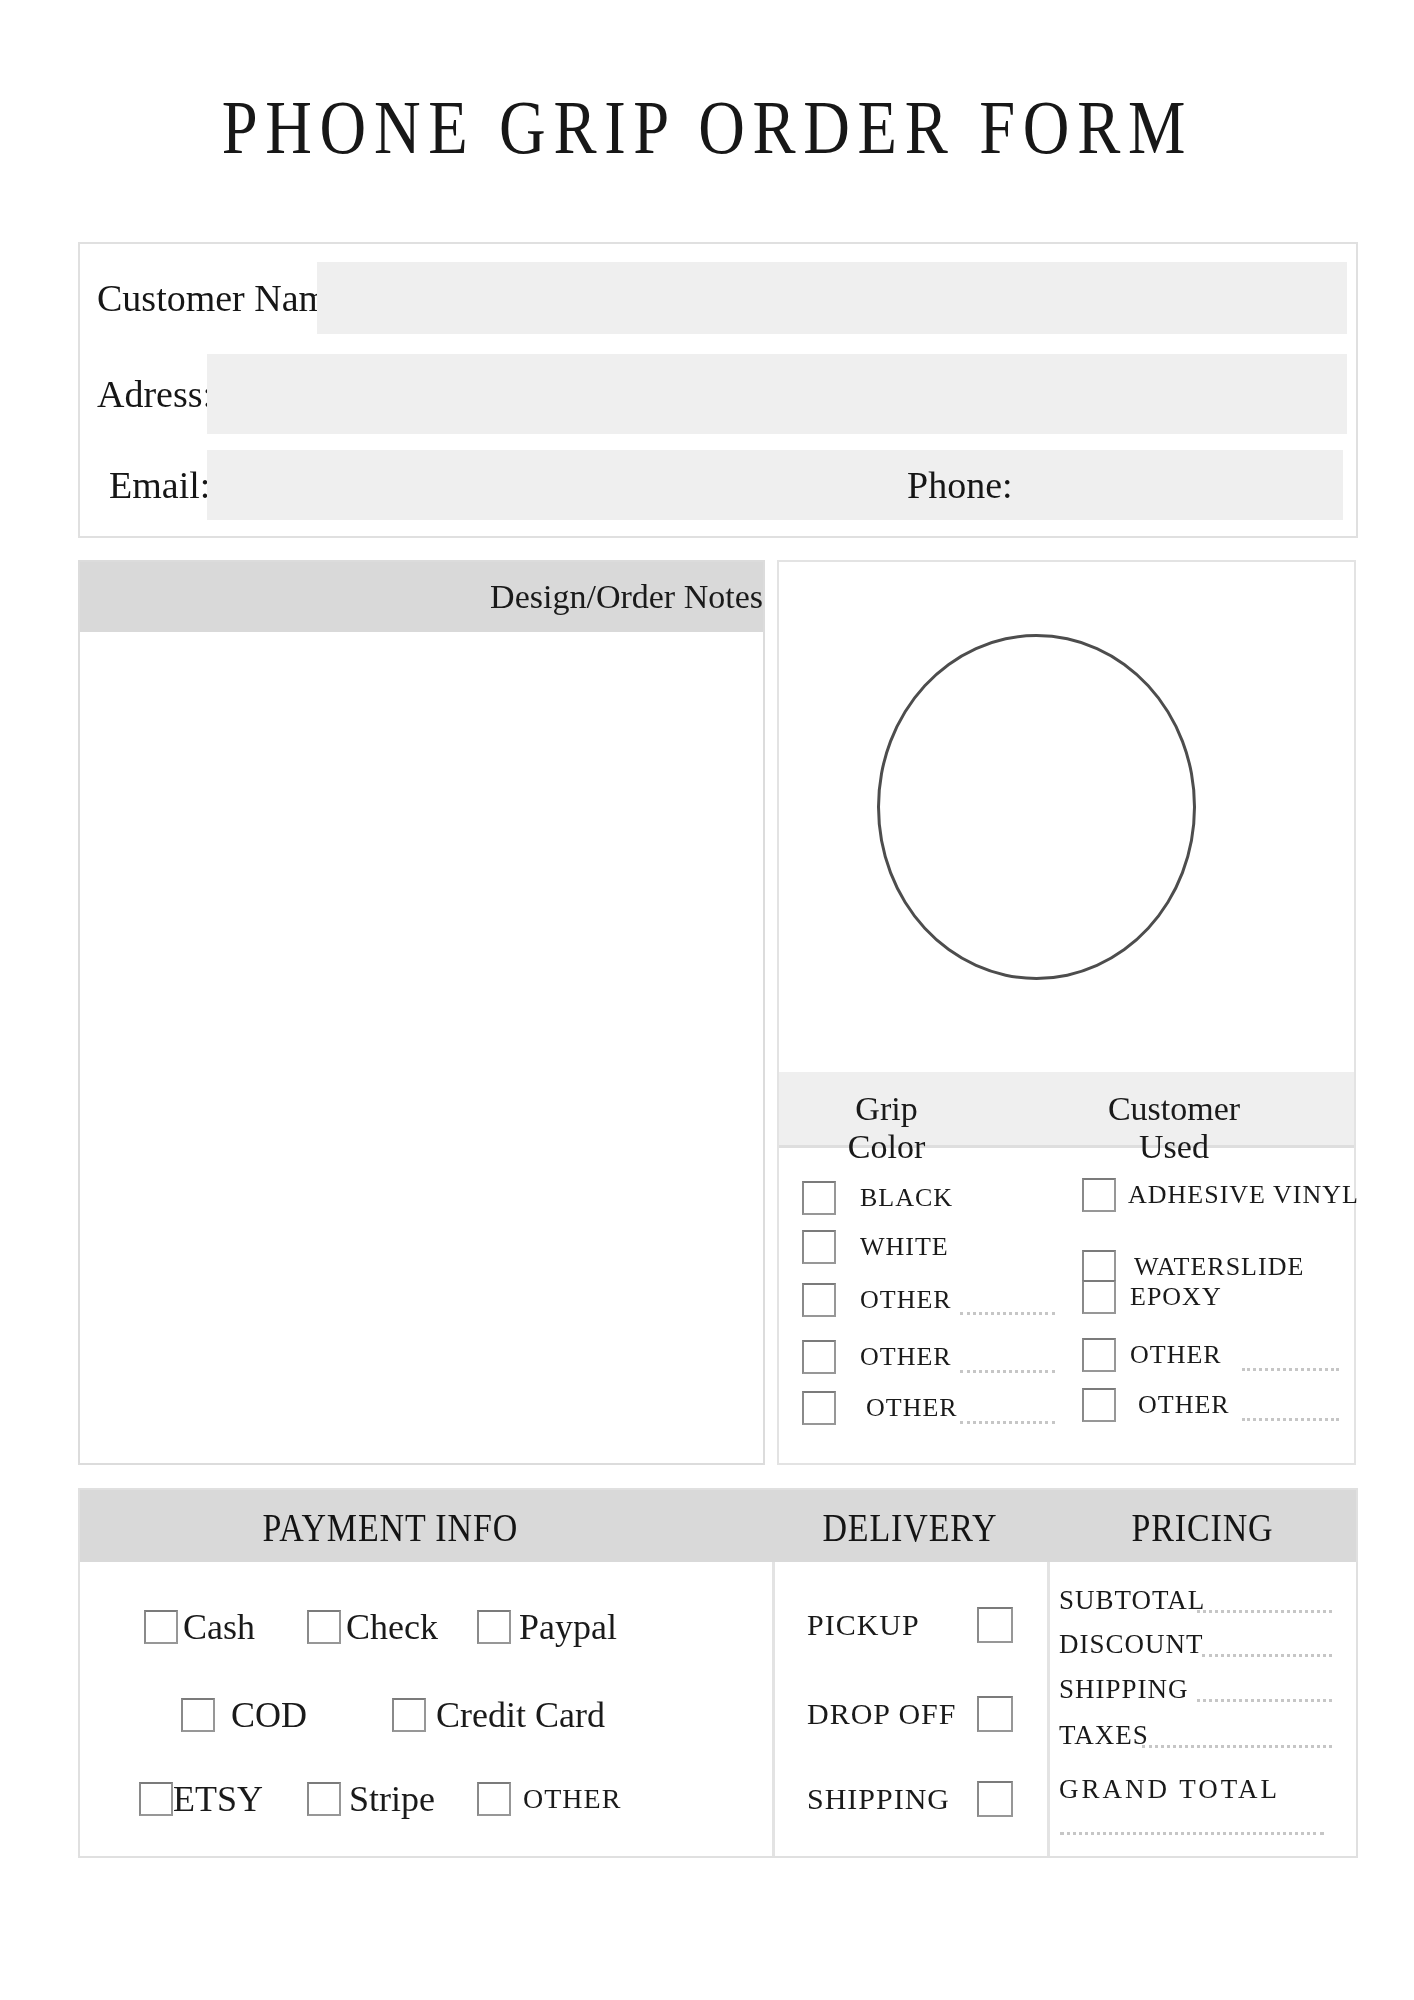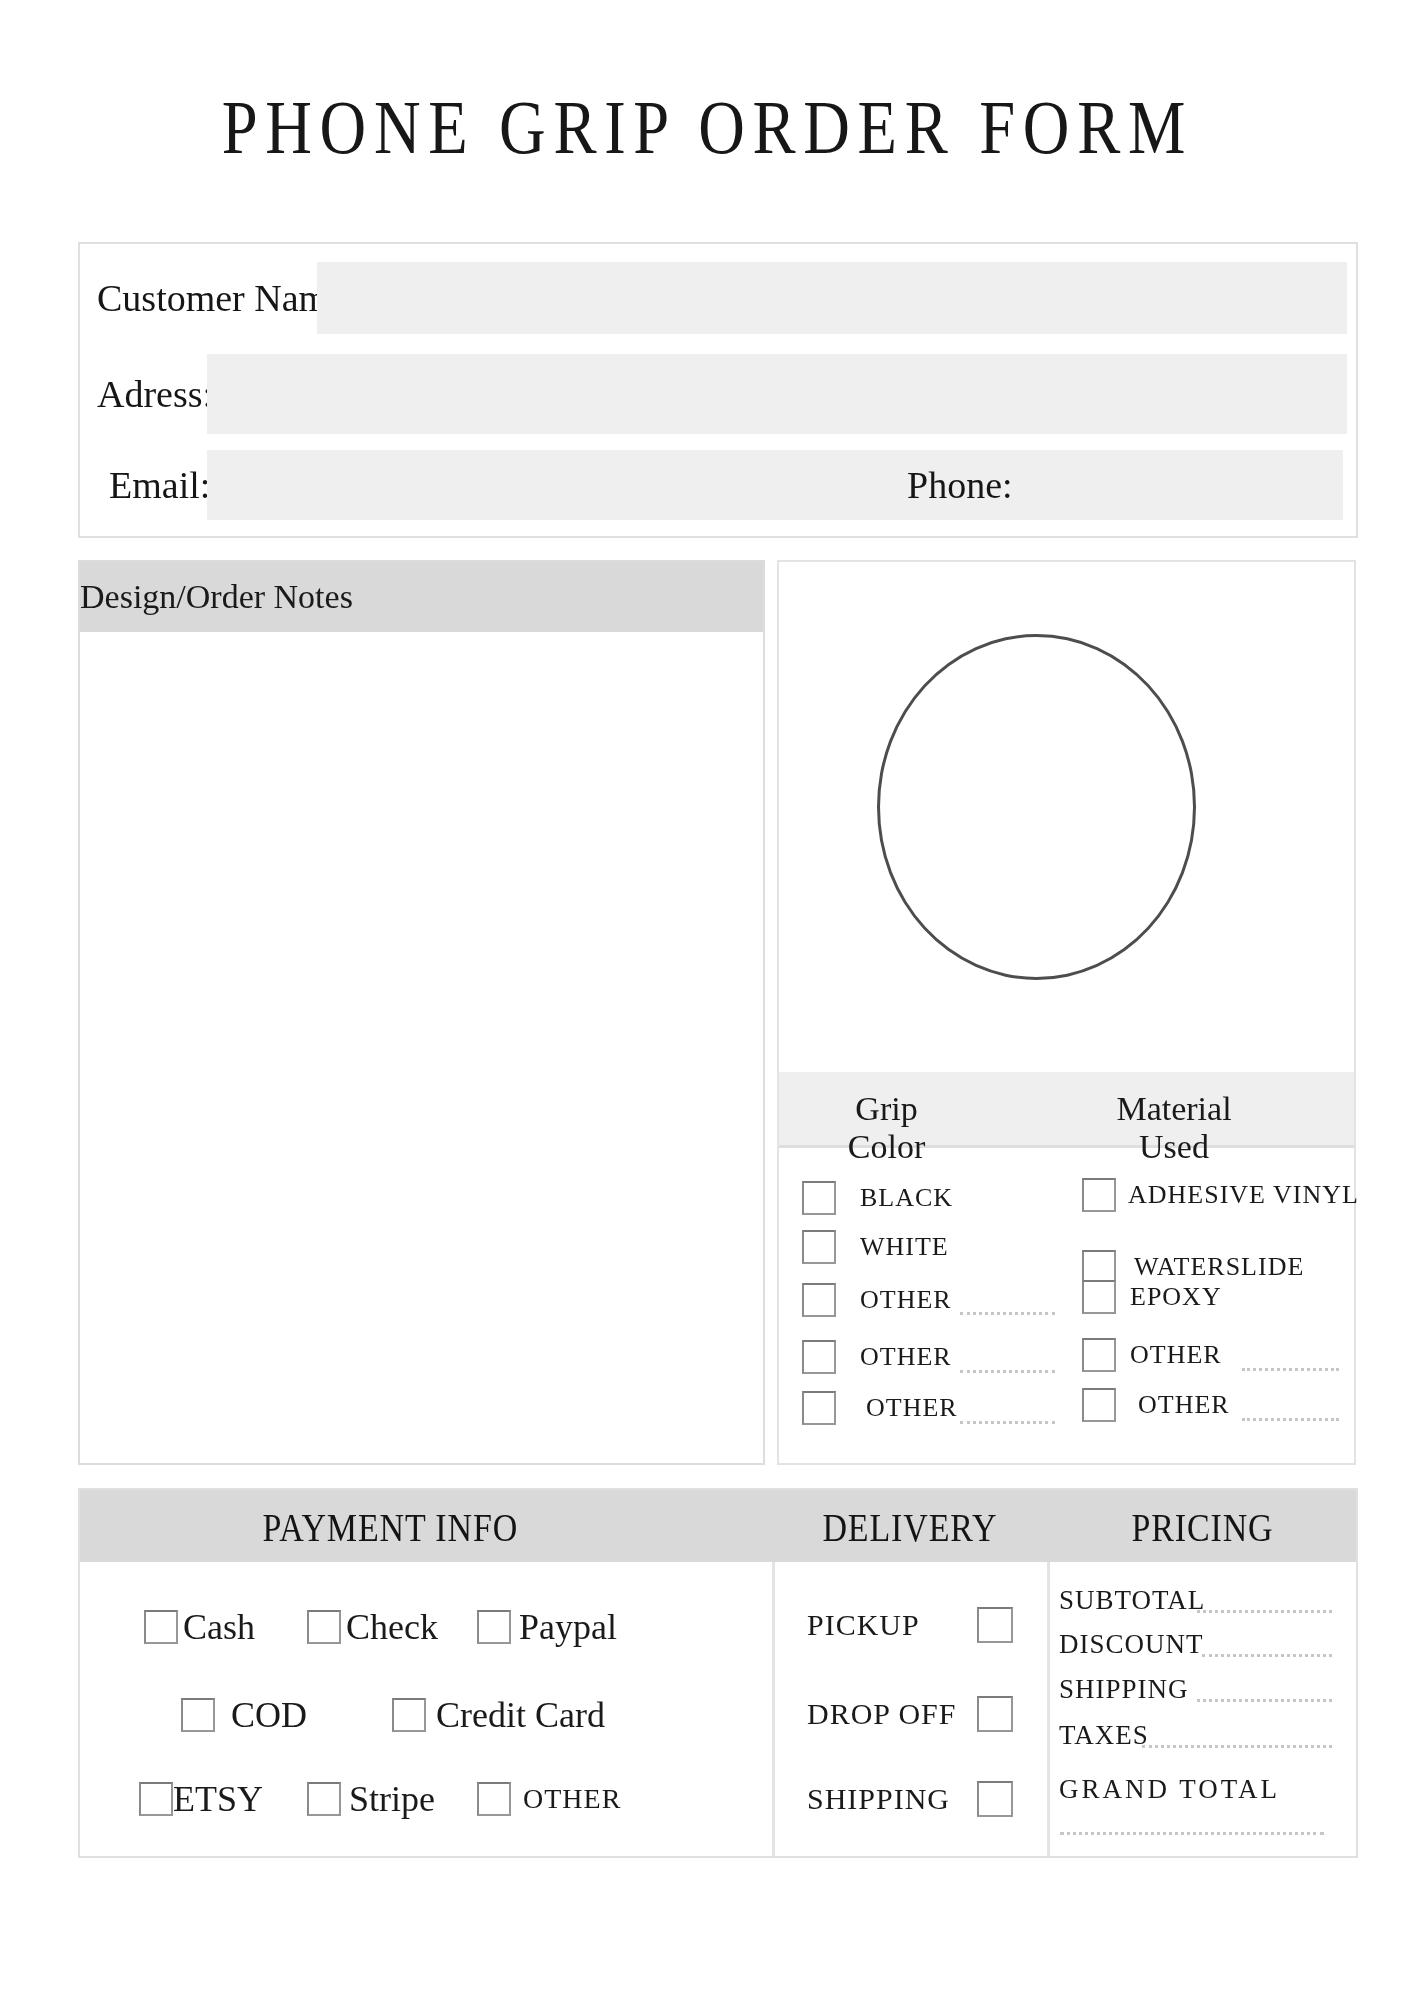--- a/index.html
+++ b/index.html
@@ -13,21 +13,21 @@
   .title-wrap { left:0; top:86px; width:1414px; text-align:center; }
   .title { font-size:76px; line-height:82px; letter-spacing:9px; color:#171717; }
 
   .box { position:absolute; background:#fff; border:2px solid #e0e0e0; }
 
   
   .field-bar { position:absolute; background:#efefef; }
   .field-label { position:absolute; font-size:38px; color:#161616; display:flex; align-items:center; }
 
   
-  .band-dark { position:absolute; background:#d9d9d9; display:flex; align-items:center; justify-content:flex-start; }
+  .band-dark { position:absolute; background:#d9d9d9; display:flex; align-items:center; justify-content:flex-end; }
   .band-light { position:absolute; background:#efefef; border-bottom:3px solid #dedede; }
   .band-title { font-size:34px; color:#1a1a1a; }
 
   
   .cb { display:inline-block; width:34px; height:34px; background:#fff;
         border:2px solid #979797; border-top-color:#7b7b7b; border-left-color:#8a8a8a; flex:0 0 auto; }
   .cb-big { width:36px; height:36px; }
   .opt { position:absolute; display:flex; align-items:center; }
   .opt-label { font-size:26px; letter-spacing:1px; color:#1a1a1a; white-space:nowrap; }
   .pay-label { font-size:36px; letter-spacing:0; }
@@ -74,21 +74,21 @@
     </div>
     <div class="abs" style="left:0; top:70px; width:683px; height:831px; background:#ffffff;"></div>
   </div>
 
   <div class="box" style="left:777px; top:560px; width:579px; height:905px; border-color:#e3e3e3;">
 
     <div class="circle" style="left:98px; top:72px; width:319px; height:346px;"></div>
 
     <div class="band-light" style="left:0; top:510px; width:575px; height:76px;"></div>
     <div class="col-head" style="left:35px; top:528px; width:145px;"><span>Grip Color</span></div>
-    <div class="col-head" style="left:300px; top:528px; width:190px;"><span>Material Used</span></div>
+    <div class="col-head" style="left:300px; top:528px; width:190px;"><span>Customer Used</span></div>
 
     <div class="opt" style="left:23px; top:619px; height:34px; gap:24px;">
       <span class="cb"></span>
       <span class="opt-label">BLACK</span>
     </div>
     <div class="opt" style="left:23px; top:668px; height:34px; gap:24px;">
       <span class="cb"></span>
       <span class="opt-label">WHITE</span>
     </div>
     <div class="opt" style="left:23px; top:721px; height:34px; gap:24px;">

